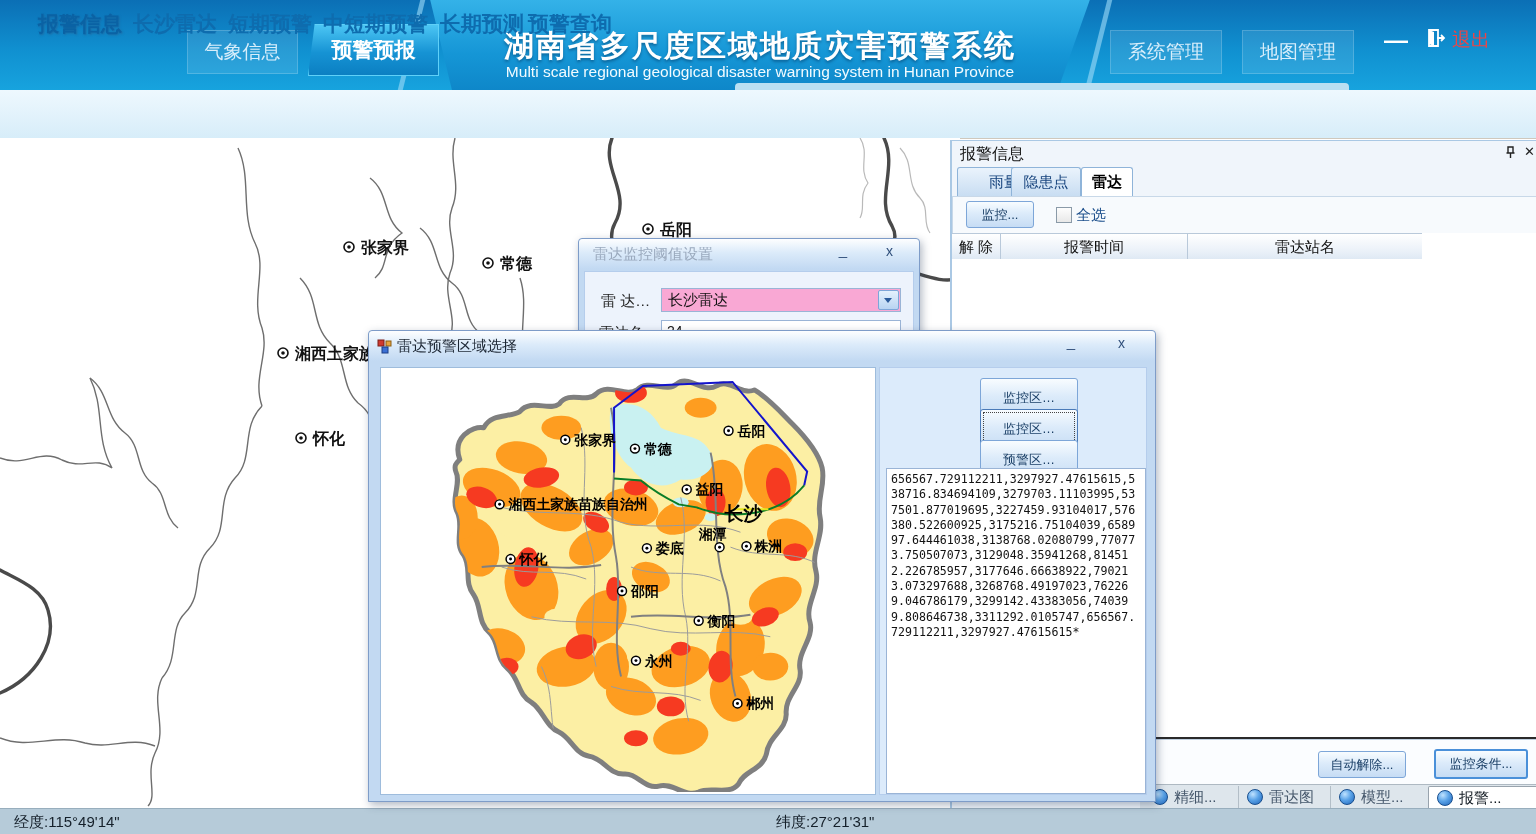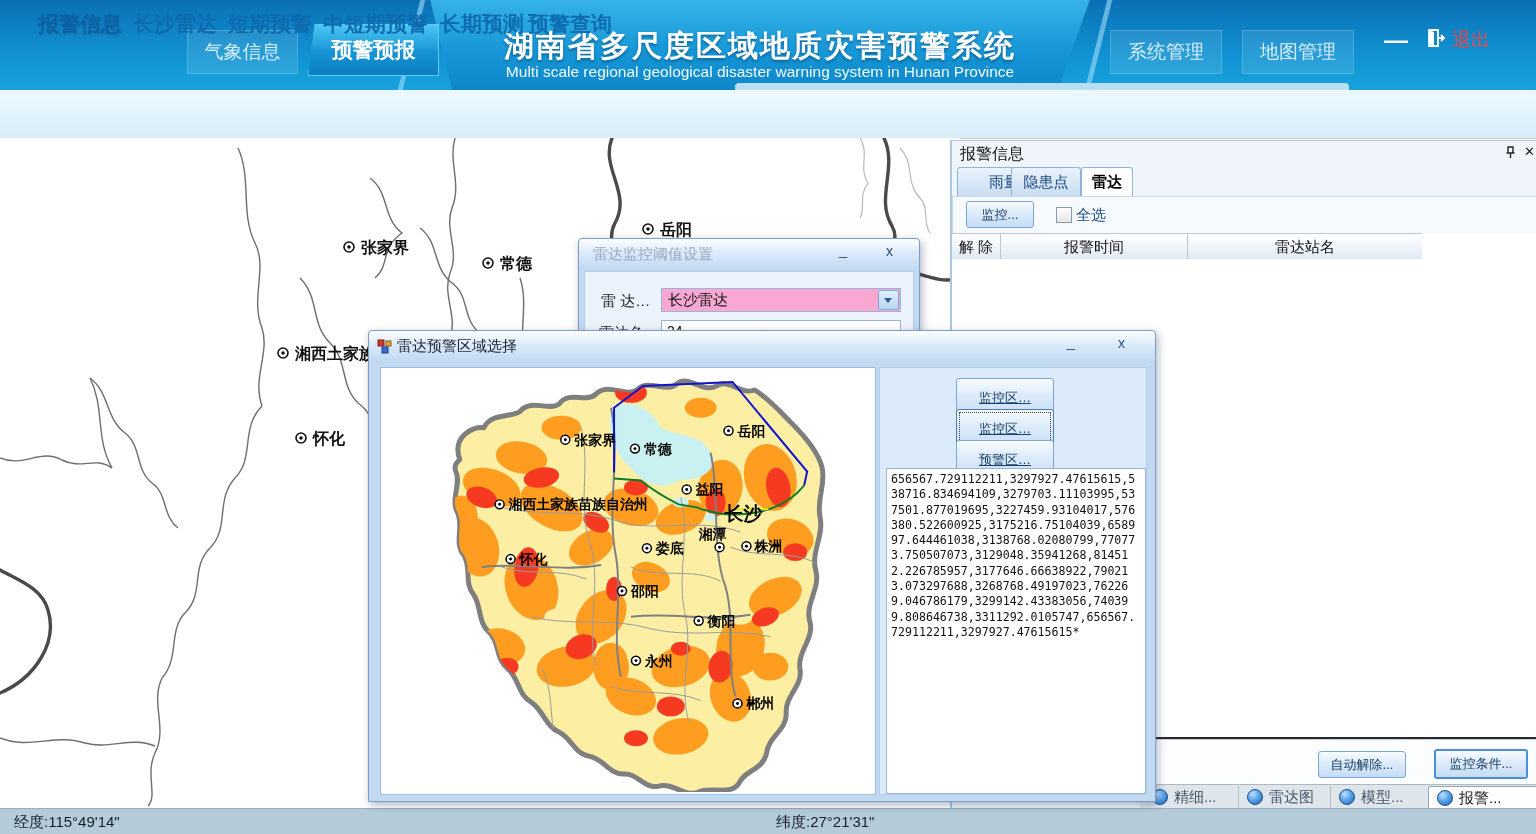--- a/index.html
+++ b/index.html
@@ -97,21 +97,21 @@
   .combo-arrow{position:absolute;left:5px;top:7px;width:0;height:0;
     border-left:4px solid transparent;border-right:4px solid transparent;border-top:5px solid #2a5a9a;}
   .textbox{position:absolute;background:#fff;border:1px solid #9ab4d6;font-size:14px;color:#111;padding:2px 5px;}
 
   .dlg2{left:368px;top:330px;width:786px;height:470px;z-index:40;}
   .dlg2 .dlg-title{left:28px;color:#1c2633;}
   .dlg2-map{position:absolute;left:11px;top:36px;width:494px;height:426px;background:#fff;
     border:1px solid #9ebcdc;}
   .dlg2-side{position:absolute;left:510px;top:36px;width:266px;height:426px;background:#dcebfb;
     border:1px solid #b5cdec;}
-  .side-btn{position:absolute;left:76px;width:98px;height:40px;text-decoration:underline;}
+  .side-btn{position:absolute;left:100px;width:98px;height:40px;}
   .side-btn.focus{outline:1px dotted #444;outline-offset:-4px;border:1px solid #4a7ab8;}
   .coord-box{position:absolute;left:6px;top:100px;width:250px;height:318px;background:#fff;
     border:1px solid #9ab4d6;font-family:"DejaVu Sans Mono","Liberation Mono",monospace;
     font-size:11.6px;line-height:1.32;color:#111;padding:3px 4px;overflow:hidden;
     word-break:break-all;white-space:normal;}
 
   .dlg-icon{position:absolute;left:8px;top:7px;width:16px;height:16px;}
   svg text{font-family:"Liberation Sans","DejaVu Sans",sans-serif;}
 </style>
 </head>

